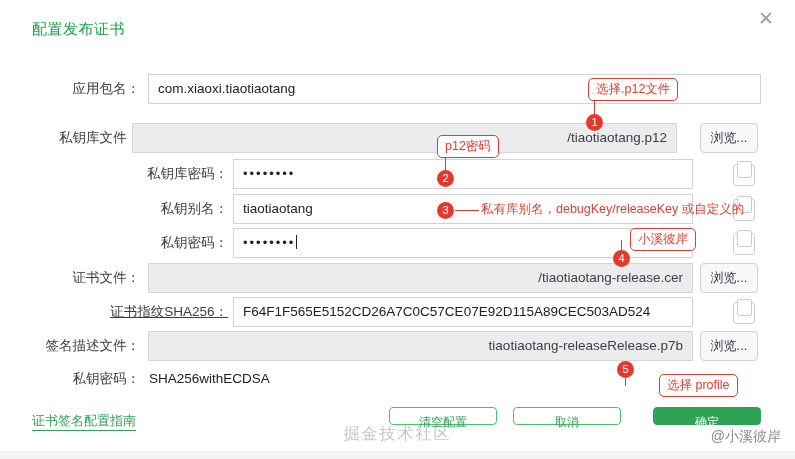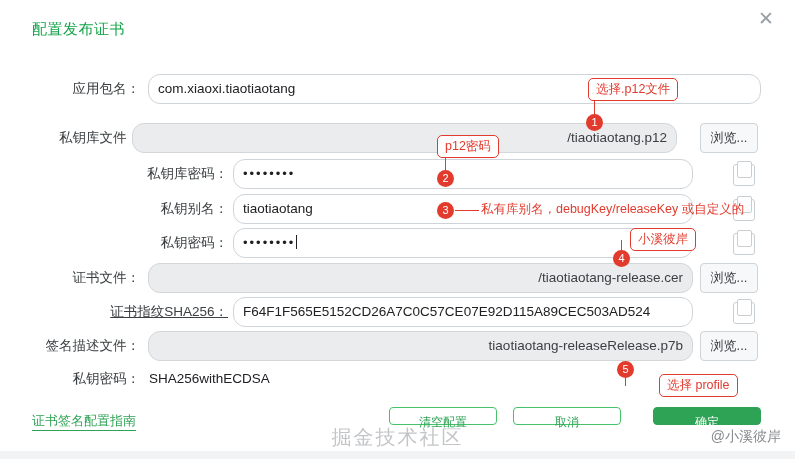--- a/index.html
+++ b/index.html
@@ -45,21 +45,21 @@
     text-align: right;
     font-size: 13.5px;
     color: #3c4043;
     line-height: 30px;
     white-space: nowrap;
   }
   .field {
     position: absolute;
     height: 30px;
     border: 1px solid #cfd4d9;
-    border-radius: 12px;
+    border-radius: 0;
     background: #fff;
     font-size: 13.5px;
     color: #202124;
     line-height: 28px;
     padding: 0 9px;
     white-space: nowrap;
     overflow: hidden;
   }
   .field.disabled {
     background: #ebeced;
@@ -184,21 +184,21 @@
     line-height: 18px;
     cursor: pointer;
   }
 
   
   .wm-center {
     position: absolute;
     left: 0; top: 424px;
     width: 795px;
     text-align: center;
-    font-size: 20px;
+    font-size: 16px;
     color: rgba(120,125,130,.45);
     letter-spacing: 2px;
     pointer-events: none;
   }
   .wm-right {
     position: absolute;
     right: 14px; top: 428px;
     font-size: 14px;
     color: rgba(90,95,100,.75);
     pointer-events: none;

